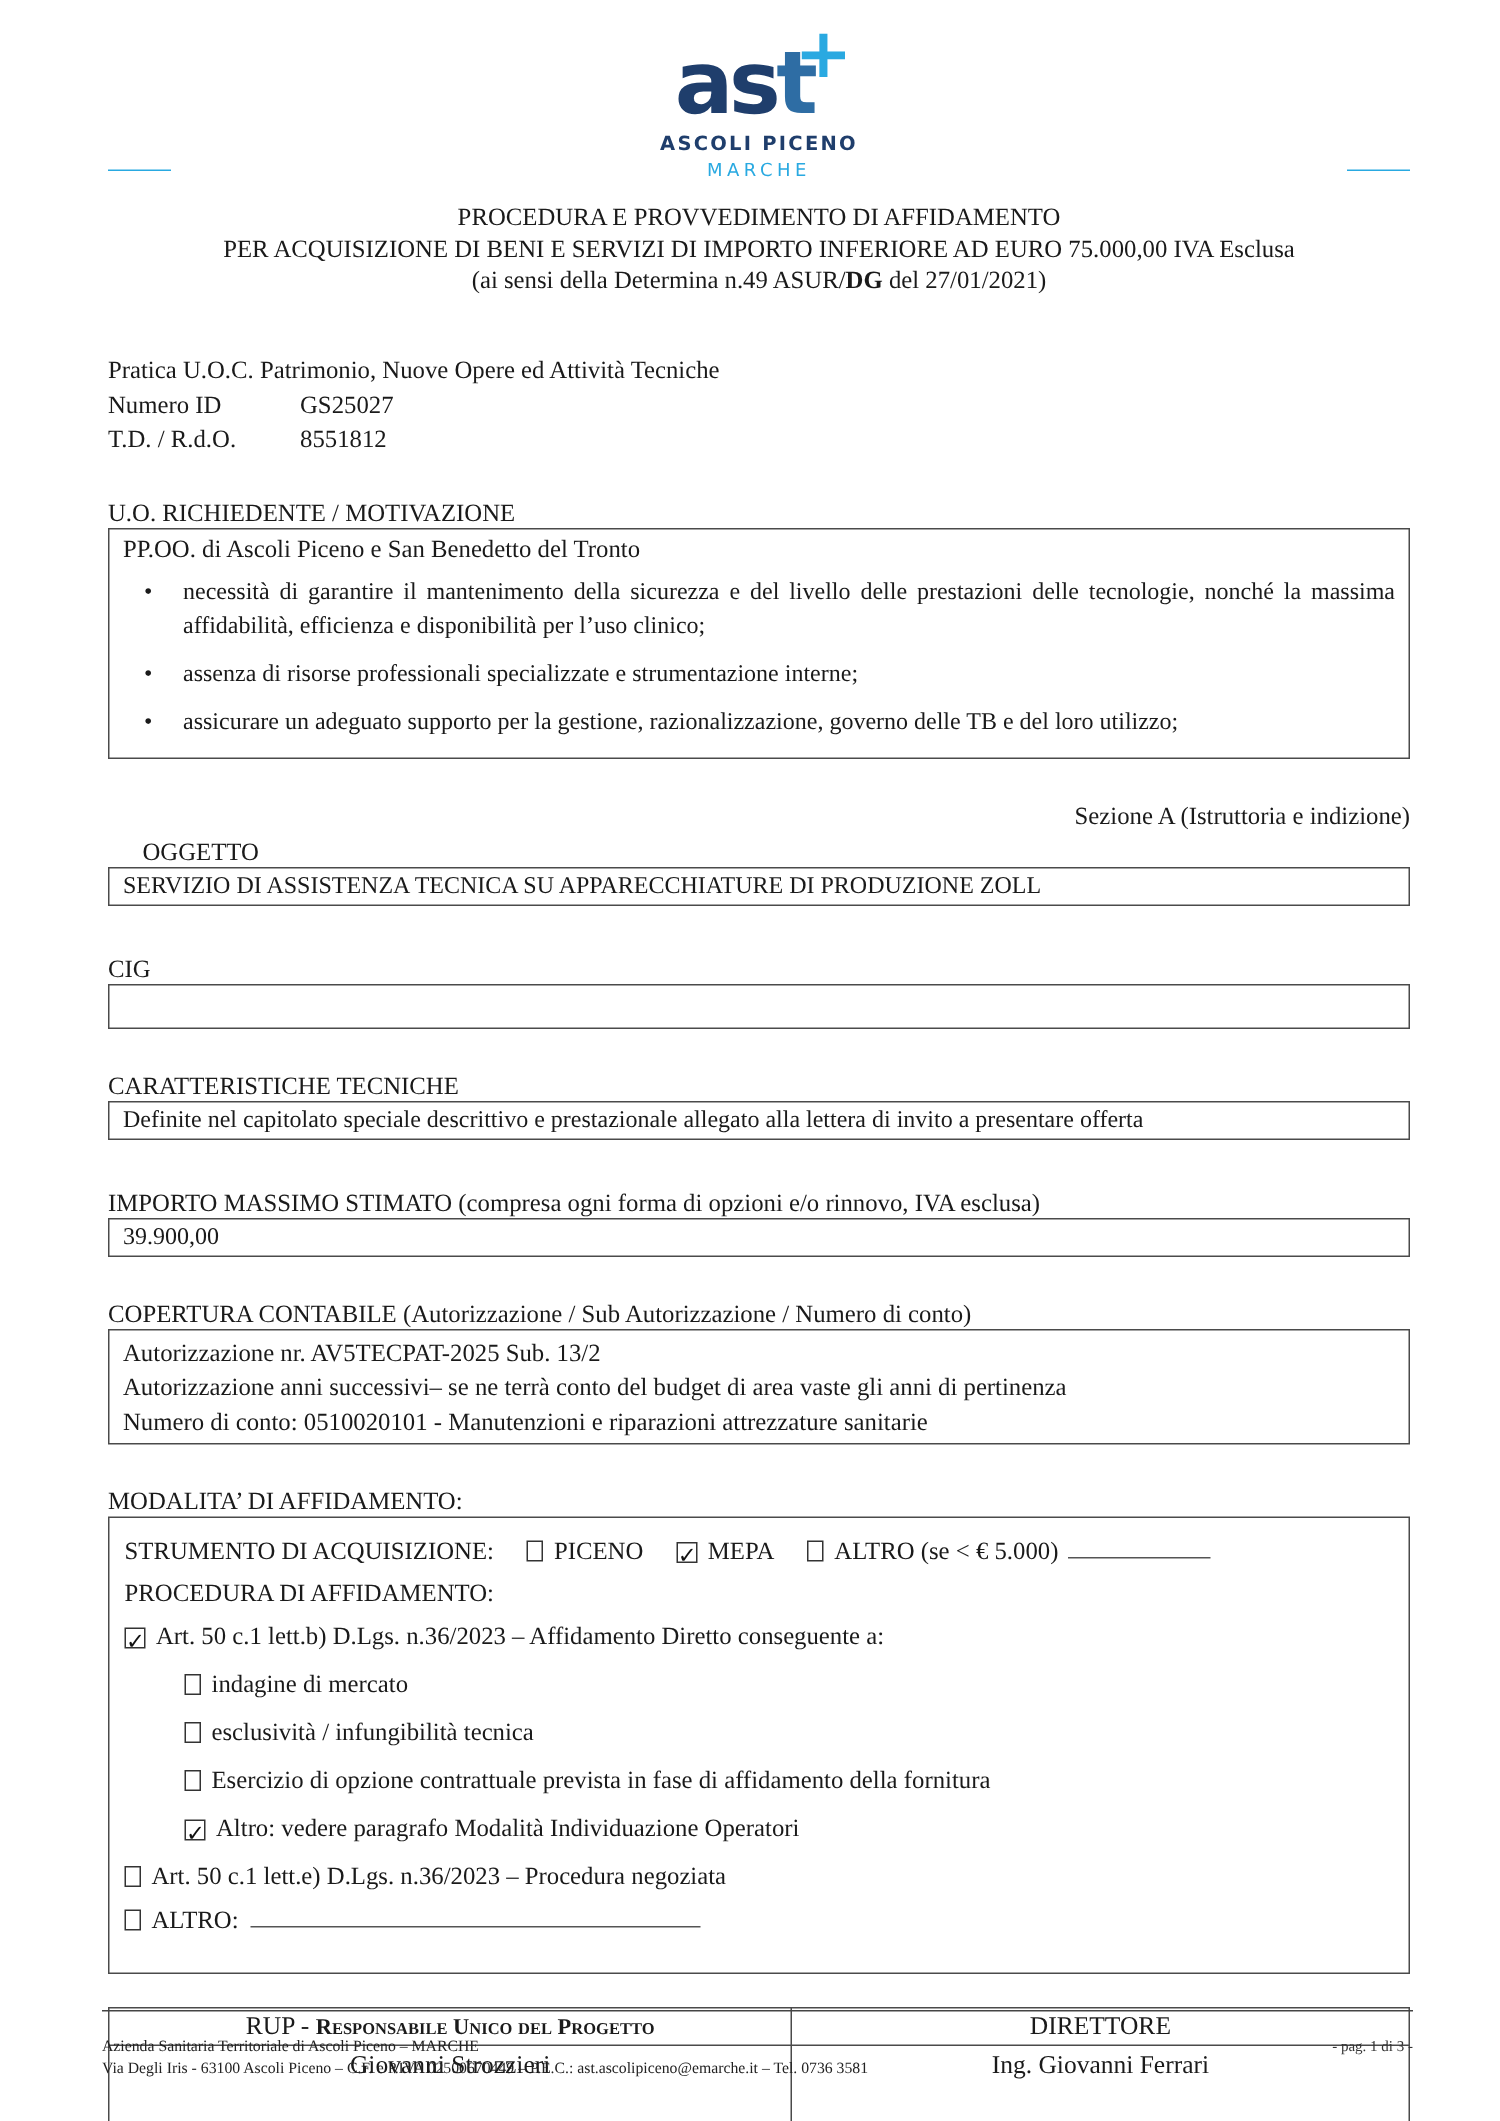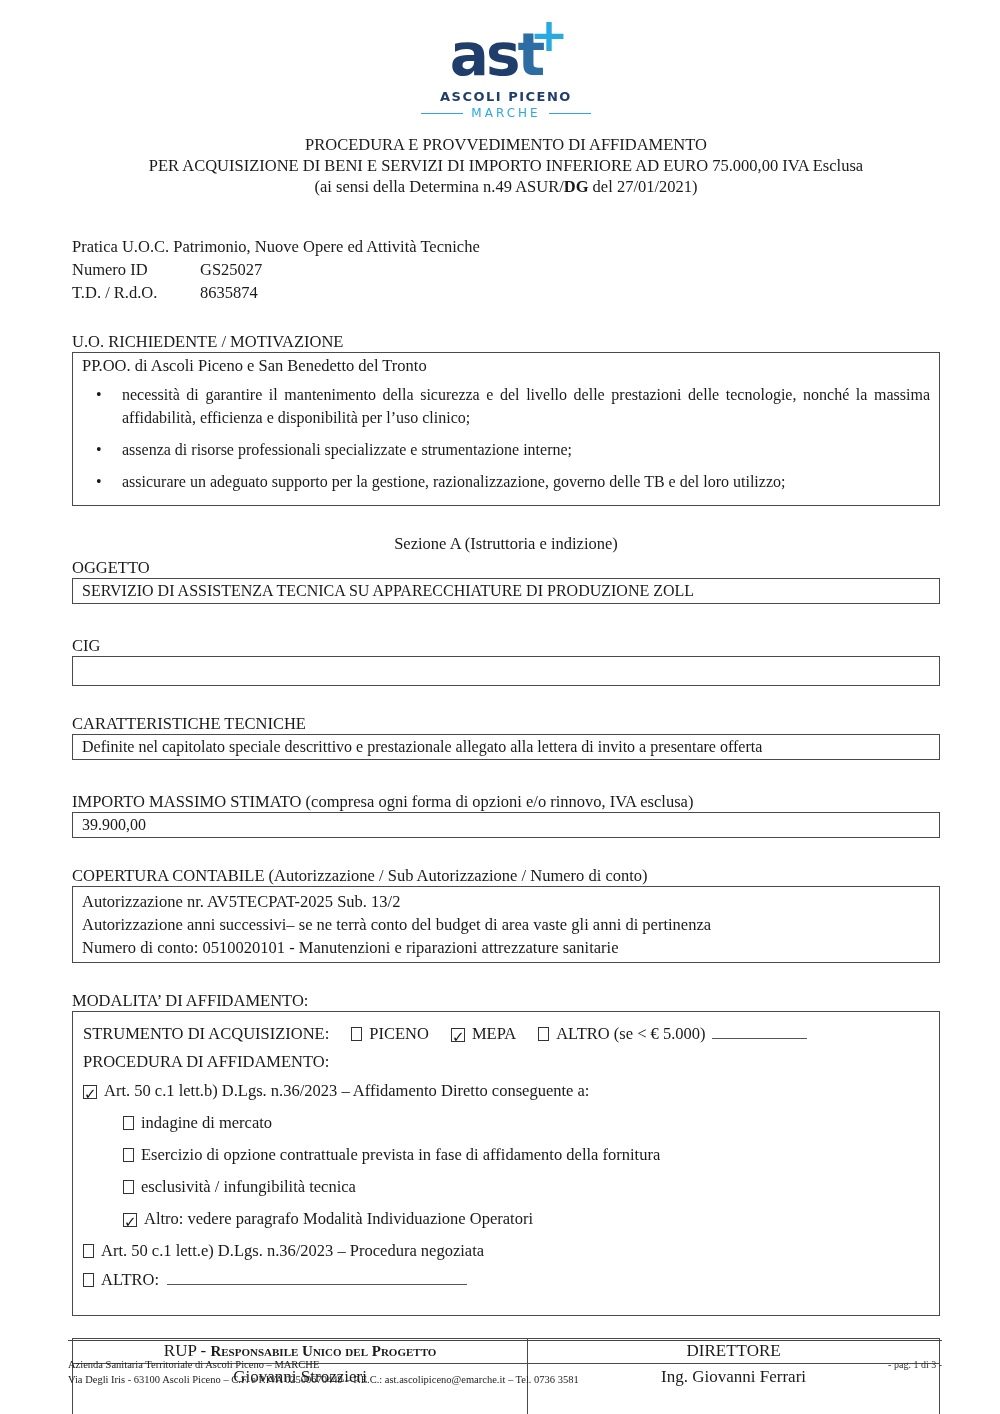--- a/index.html
+++ b/index.html
@@ -18,38 +18,38 @@
     font-family:"DejaVu Sans", sans-serif;font-weight:bold;
     font-size:58px;letter-spacing:-3px;line-height:1;padding-right:20px;}
   .lm-as{color:var(--navy);}
   .lm-t{color:var(--steel);}
   .lm-plus{position:absolute;top:-14px;right:-6px;color:var(--cyan);
     font-size:46px;letter-spacing:0;font-weight:bold;}
   .logo-org{font-family:"DejaVu Sans", sans-serif;font-weight:bold;
     color:var(--navy);font-size:13px;letter-spacing:1.5px;margin-top:6px;}
   .logo-region{font-family:"DejaVu Sans", sans-serif;color:var(--cyan);
     font-size:12px;letter-spacing:3px;margin-top:4px;
-    display:flex;align-items:center;justify-content:center;gap:8px;}
+    display:flex;align-items:center;justify-content:space-between;gap:8px;}
   .logo-region .rule{display:inline-block;width:42px;height:0;
     border-top:1.5px solid var(--cyan);}
   
   .doc-title{text-align:center;margin-top:15px;font-size:16.5px;line-height:21px;}
   
   .meta{margin-top:38px;font-size:16.5px;line-height:23px;}
   .meta .lbl{display:inline-block;width:128px;}
   
   .sec-label{font-size:16.5px;margin-top:0;}
   .box{border:1px solid var(--line);font-size:16px;padding:3px 9px;} .gap-m{height:28px;} .gap-l{height:32px;}
   
   .uo-intro{font-size:16.5px;margin-bottom:4px;}
   ul.uo-bullets{list-style:none;}
   ul.uo-bullets li{position:relative;padding-left:26px;margin:7px 0 9px 14px;
     text-align:justify;line-height:23px;font-size:16px;}
   ul.uo-bullets li::before{content:"•";position:absolute;left:0;top:0;}
-  .centered{text-align:center;font-size:16.5px;}
+  .centered{text-align:right;font-size:16.5px;}
   .empty-box{height:30px;}
   
   .cop-line{line-height:23px;font-size:16.5px;}
   
   .mod-box{padding:6px 10px 18px 10px;}
   .mod-line{font-size:16.5px;line-height:24px;margin:4px 0;}
   .mod-item{font-size:16.5px;line-height:24px;margin:5px 0;}
   .mod-item.indent{margin-left:40px;margin-top:8px;margin-bottom:8px;}
   .cb{display:inline-block;width:11px;height:14px;border:1.2px solid #333;
     vertical-align:-2px;margin-right:7px;background:#fff;}
@@ -92,40 +92,40 @@
 
   <div class="doc-title">
     <div>PROCEDURA E PROVVEDIMENTO DI AFFIDAMENTO</div>
     <div>PER ACQUISIZIONE DI BENI E SERVIZI DI IMPORTO INFERIORE AD EURO 75.000,00 IVA Esclusa</div>
     <div><span>(ai sensi della Determina n.49 ASUR/</span><b>DG</b><span> del 27/01/2021)</span></div>
   </div>
 
   <div class="meta">
     <div>Pratica U.O.C. Patrimonio, Nuove Opere ed Attività Tecniche</div>
     <div><span class="lbl">Numero ID</span><span>GS25027</span></div>
-    <div><span class="lbl">T.D. / R.d.O.</span><span>8635874</span></div>
+    <div><span class="lbl">T.D. / R.d.O.</span><span>8551812</span></div>
   </div>
 
   <div class="gap-m"></div>
 
   <div class="sec-label">U.O. RICHIEDENTE / MOTIVAZIONE</div>
   <div class="box">
     <div class="uo-intro">PP.OO. di Ascoli Piceno e San Benedetto del Tronto</div>
     <ul class="uo-bullets" id="uo-bullets">
         <li>necessità di garantire il mantenimento della sicurezza e del livello delle prestazioni delle tecnologie, nonché la massima affidabilità, efficienza e disponibilità per l’uso clinico;</li>
         <li>assenza di risorse professionali specializzate e strumentazione interne;</li>
         <li>assicurare un adeguato supporto per la gestione, razionalizzazione, governo delle TB e del loro utilizzo;</li>
       </ul>
   </div>
 
   <div class="gap-m"></div>
 
   <div class="centered">Sezione A (Istruttoria e indizione)</div>
 
-  <div class="sec-label" style="margin-top:4px;">OGGETTO</div>
+  <div class="sec-label" style="margin-top:4px;margin-left:23px;">OGGETTO</div>
   <div class="box">SERVIZIO DI ASSISTENZA TECNICA SU APPARECCHIATURE DI PRODUZIONE ZOLL</div>
 
   <div class="gap-l"></div>
 
   <div class="sec-label">CIG</div>
   <div class="box empty-box"></div>
 
   <div class="gap-m"></div>
 
   <div class="sec-label">CARATTERISTICHE TECNICHE</div>
@@ -149,22 +149,22 @@
 
   <div class="sec-label">MODALITA’ DI AFFIDAMENTO:</div>
   <div class="box mod-box">
     <div class="mod-line">
       <span>STRUMENTO DI ACQUISIZIONE:</span><span id="strumento-options"><span class="opt"><span class="cb"></span><span>PICENO</span></span><span class="opt"><span class="cb checked"></span><span>MEPA</span></span><span class="opt"><span class="cb"></span><span>ALTRO (se &lt; € 5.000)</span><span class="blank short"></span></span></span>
     </div>
     <div class="mod-line">PROCEDURA DI AFFIDAMENTO:</div>
     <div id="modalita-items">
         <div class="mod-item"><span class="cb checked"></span><span>Art. 50 c.1 lett.b) D.Lgs. n.36/2023 – Affidamento Diretto conseguente a:</span></div>
         <div class="mod-item indent"><span class="cb"></span><span>indagine di mercato</span></div>
+        <div class="mod-item indent"><span class="cb"></span><span>esclusività / infungibilità tecnica</span></div>
         <div class="mod-item indent"><span class="cb"></span><span>Esercizio di opzione contrattuale prevista in fase di affidamento della fornitura</span></div>
-        <div class="mod-item indent"><span class="cb"></span><span>esclusività / infungibilità tecnica</span></div>
         <div class="mod-item indent"><span class="cb checked"></span><span>Altro: vedere paragrafo Modalità Individuazione Operatori</span></div>
         <div class="mod-item"><span class="cb"></span><span>Art. 50 c.1 lett.e) D.Lgs. n.36/2023 – Procedura negoziata</span></div>
         <div class="mod-item"><span class="cb"></span><span>ALTRO:</span><span class="blank long"></span></div>
       </div>
   </div>
 
   <table class="sig">
     <tbody>
         <tr class="hdr">
       <td style="width:52.5%;"><span>RUP - </span><span class="smallcaps">Responsabile Unico del Progetto</span></td>

